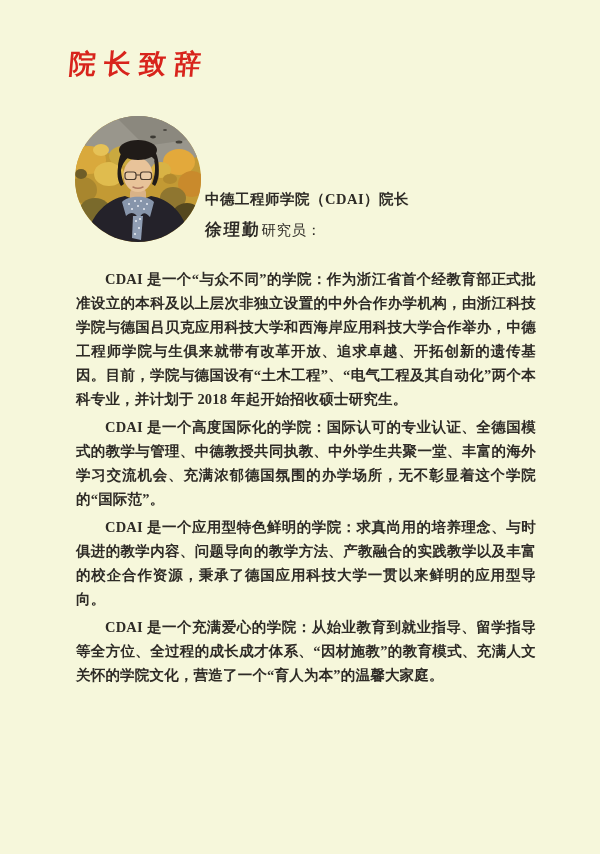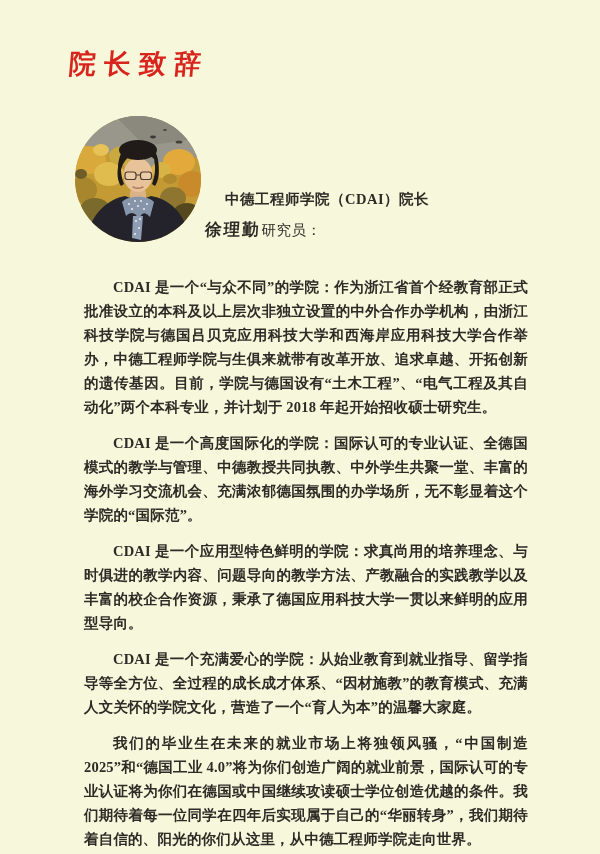--- a/index.html
+++ b/index.html
@@ -42,21 +42,20 @@
     left: 205px;
     top: 190px;
     color: #2e2b26;
   }
   .affiliation {
     font-size: 14.5px;
     font-weight: 600;
     letter-spacing: 0.5px;
     margin-bottom: 10px;
     white-space: nowrap;
-    margin-left: 20px;
   }
   .name-line { white-space: nowrap; }
   .dean-name {
     font-size: 16.5px;
     font-weight: 800;
     letter-spacing: 2px;
     transform: skewX(-4deg);
     display: inline-block;
     margin-right: 1px;
   }
@@ -72,21 +71,21 @@
     width: 468px;
     font-size: 14.5px;
     line-height: 24px;
     font-weight: 600;
     color: #2e2b26;
     text-align: justify;
     text-justify: inter-ideograph;
     letter-spacing: 0.2px;
   }
   .body-text p {
-    margin: 12px;
+    margin: 4px;
     text-indent: 2em;
   }
 </style>
 </head>
 <body>
 
 <div class="page">
 
   <h1 class="title">院长致辞</h1>
 
@@ -164,16 +163,15 @@
       <span class="dean-name">徐理勤</span><span class="dean-role">研究员：</span>
     </div>
   </div>
 
   <div class="body-text">
 
   <p>CDAI 是一个“与众不同”的学院：作为浙江省首个经教育部正式批准设立的本科及以上层次非独立设置的中外合作办学机构，由浙江科技学院与德国吕贝克应用科技大学和西海岸应用科技大学合作举办，中德工程师学院与生俱来就带有改革开放、追求卓越、开拓创新的遗传基因。目前，学院与德国设有“土木工程”、“电气工程及其自动化”两个本科专业，并计划于 2018 年起开始招收硕士研究生。</p>
       <p>CDAI 是一个高度国际化的学院：国际认可的专业认证、全德国模式的教学与管理、中德教授共同执教、中外学生共聚一堂、丰富的海外学习交流机会、充满浓郁德国氛围的办学场所，无不彰显着这个学院的“国际范”。</p>
       <p>CDAI 是一个应用型特色鲜明的学院：求真尚用的培养理念、与时俱进的教学内容、问题导向的教学方法、产教融合的实践教学以及丰富的校企合作资源，秉承了德国应用科技大学一贯以来鲜明的应用型导向。</p>
       <p>CDAI 是一个充满爱心的学院：从始业教育到就业指导、留学指导等全方位、全过程的成长成才体系、“因材施教”的教育模式、充满人文关怀的学院文化，营造了一个“育人为本”的温馨大家庭。</p>
-      <p>我们的毕业生在未来的就业市场上将独领风骚，“中国制造 2025”和“德国工业 4.0”将为你们创造广阔的就业前景，国际认可的专业认证将为你们在德国或中国继续攻读硕士学位创造优越的条件。我们期待着每一位同学在四年后实现属于自己的“华丽转身”，我们期待着自信的、阳光的你们从这里，从中德工程师学院走向世界。</p>
     </div>
 
 </div>
 
 </body></html>

